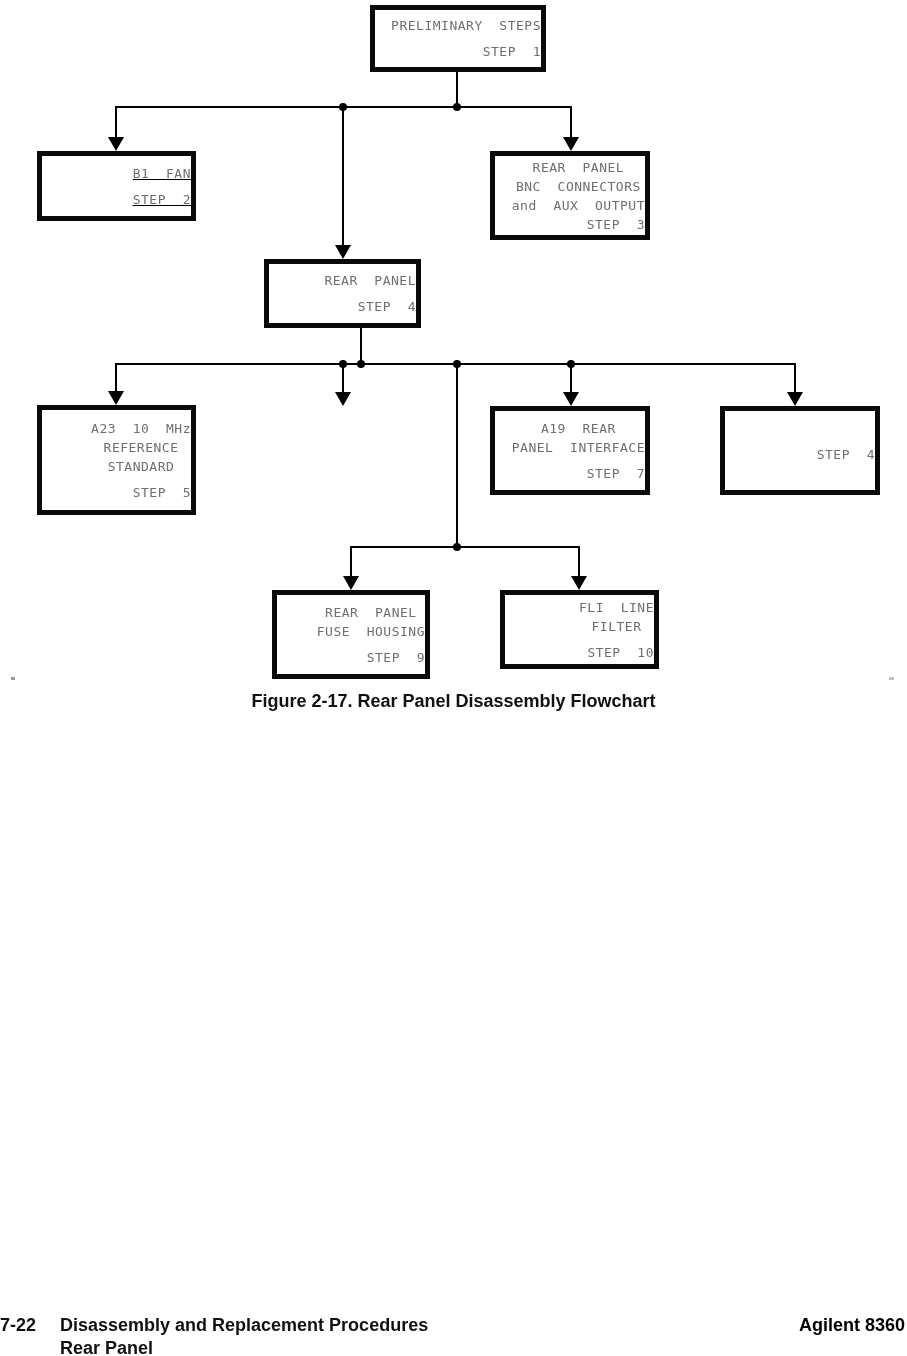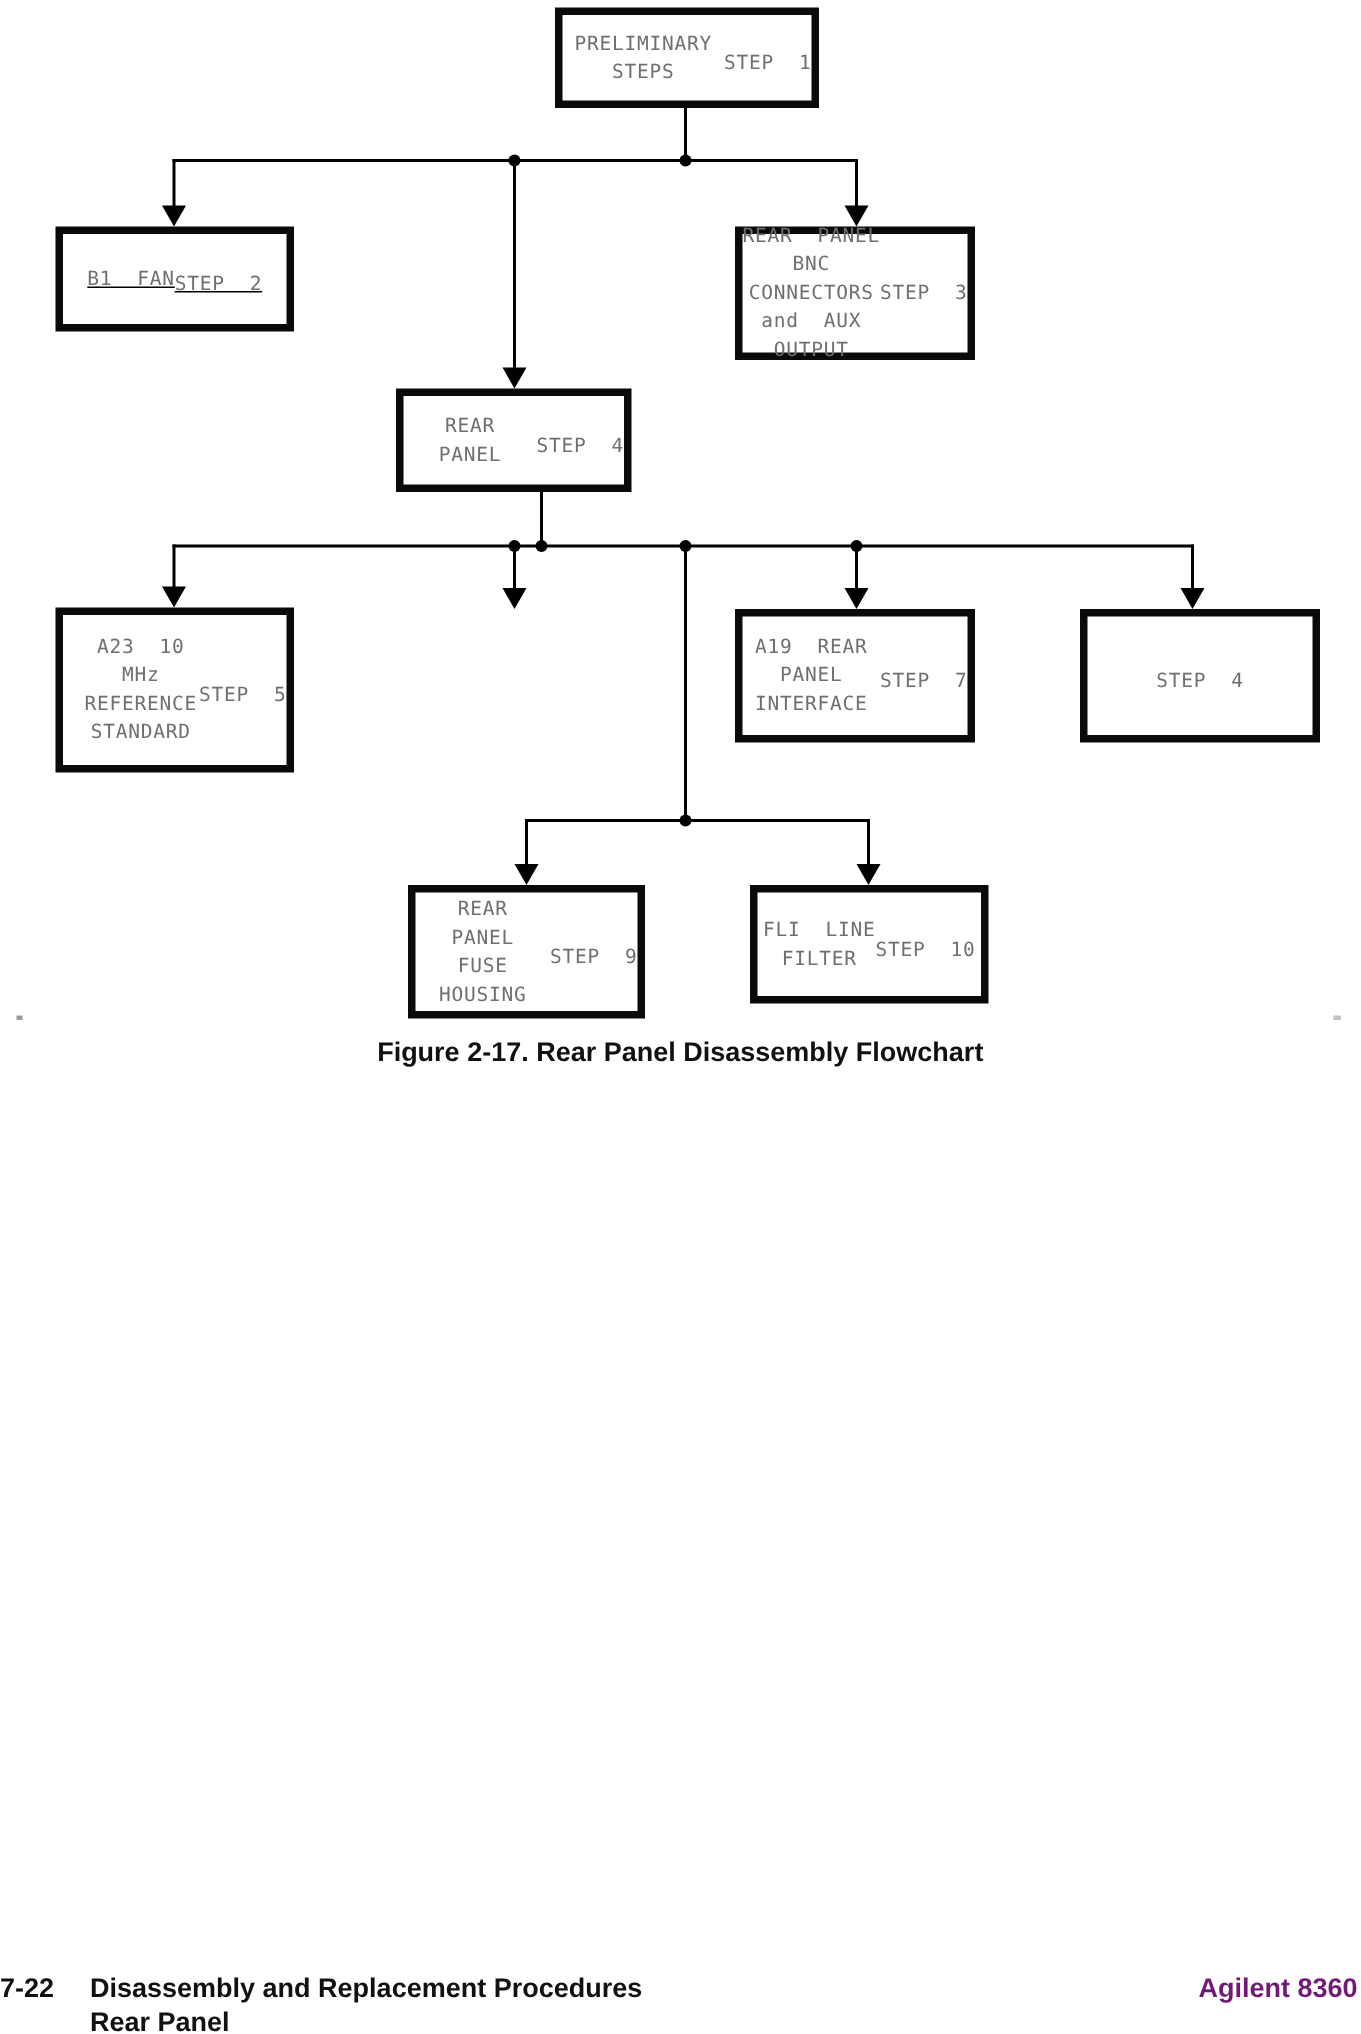--- a/index.html
+++ b/index.html
@@ -10,23 +10,23 @@
     font-family:"Liberation Sans", sans-serif;
     overflow:hidden;
   }
   
   .fbox{
     position:absolute;
     box-sizing:border-box;
     border:5px solid #0a0a0a;
     background:#ffffff;
     display:flex;
-    flex-direction:row;
+    flex-direction:column;
     justify-content:center;
-    align-items:center;
+    align-items:flex-end;
     text-align:center;
   }
   .box-body,.box-step{
     font-family:"DejaVu Sans Mono", monospace;
     font-size:13px;
     line-height:19px;
     color:#6f6f6f;
     letter-spacing:0.5px;
     white-space:pre-wrap;
   }
@@ -55,21 +55,21 @@
   
   .footer-left{
     position:absolute;left:0;top:1315px;
     font-size:18px;font-weight:bold;color:#111;
     display:flex;
   }
   .footer-pagenum{width:60px;flex:0 0 auto;}
   .footer-section-line2{margin-top:2px;}
   .footer-right{
     position:absolute;right:2px;top:1315px;
-    font-size:18px;font-weight:bold;color:#701a75;
+    font-size:18px;font-weight:bold;color:#000000;
   }
   
   .speck{position:absolute;background:#9a9a9a;}
 </style>
 </head>
 <body>
 
 <div id="page">
 
   <div class="fbox" style="left:370px;top:5px;width:176px;height:67px;">

